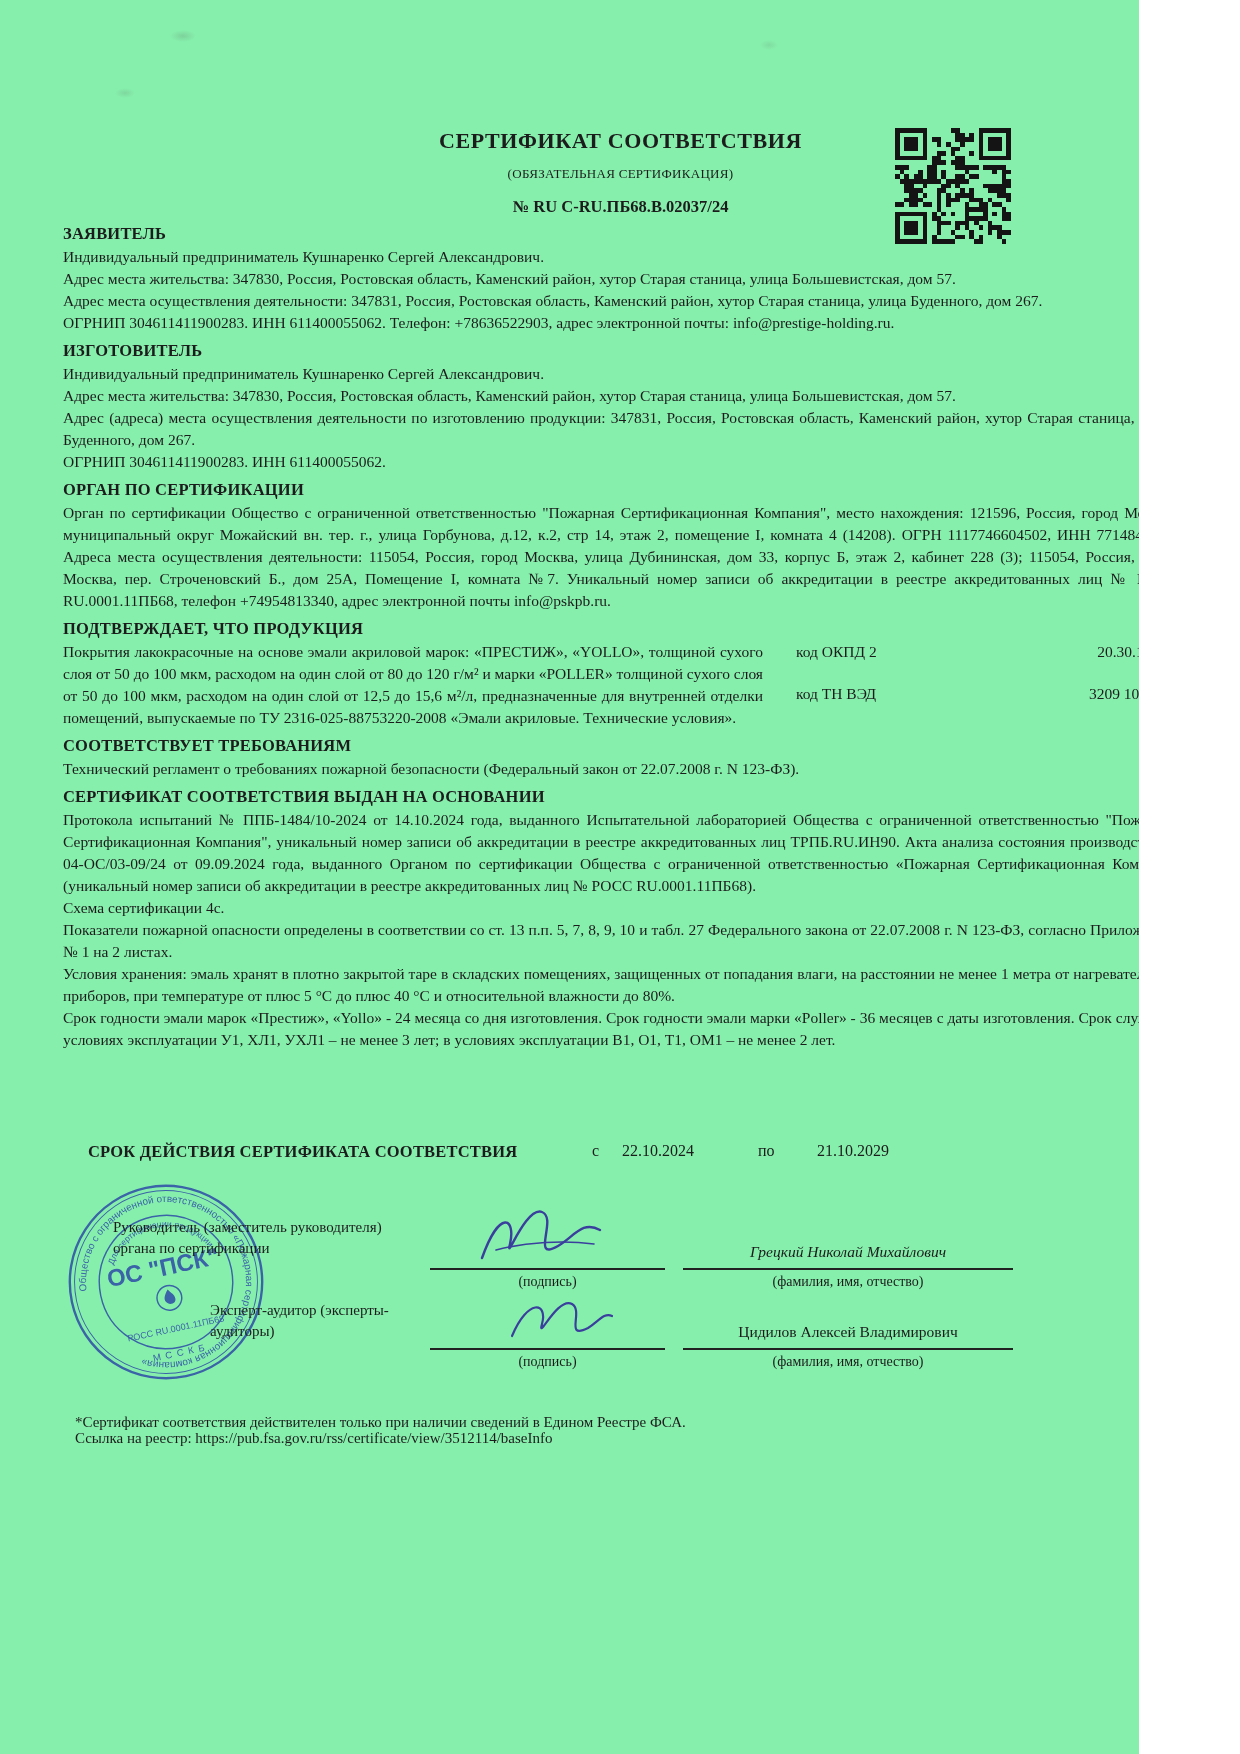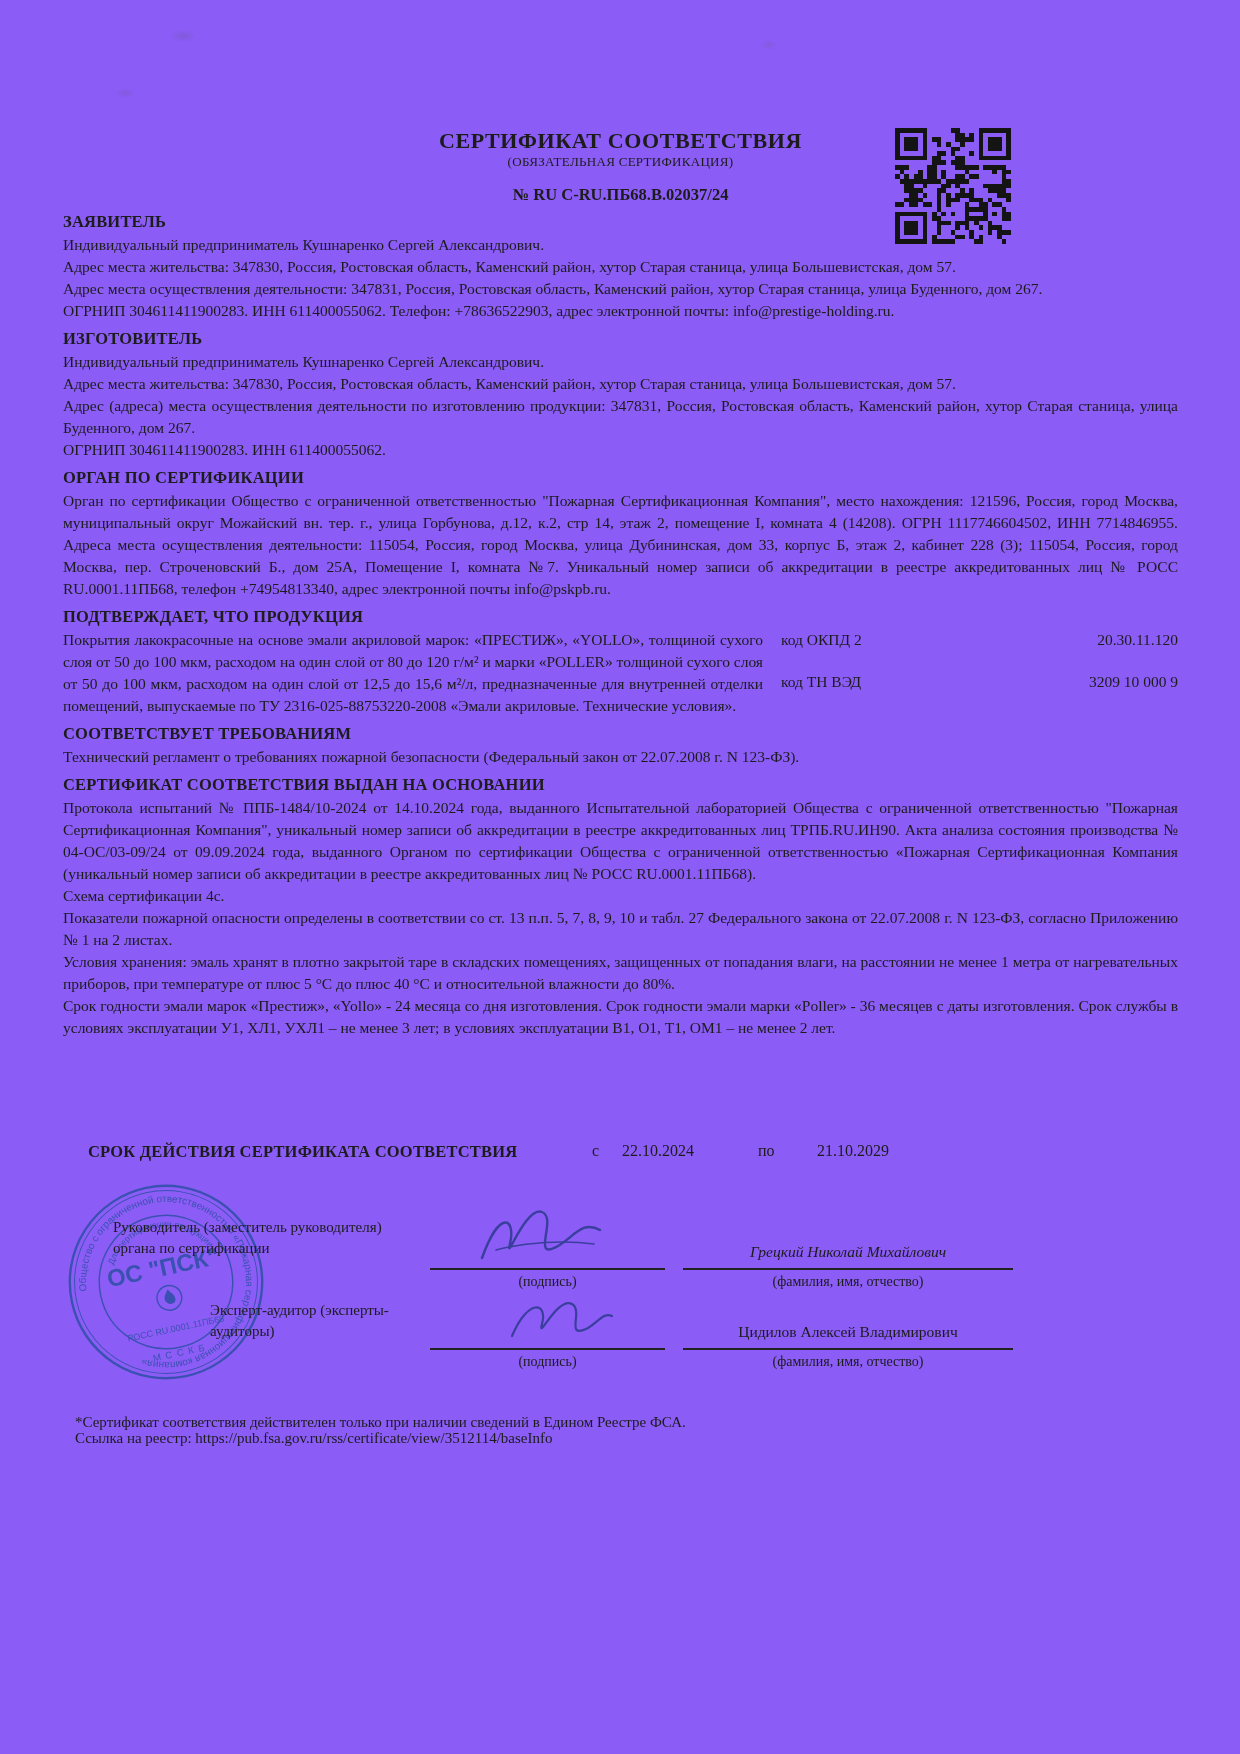--- a/index.html
+++ b/index.html
@@ -1,35 +1,35 @@
 <!DOCTYPE html>
 <html><head>
 <meta charset="utf-8">
 <style>
   html,body{margin:0;padding:0;background:#ffffff;}
   .page{
     position:relative;
-    width:1240px;height:1754px;
-    background:#8b5cf6;
+    width:1139px;height:1754px;
+    background:#86efac;
     font-family:"Liberation Serif", serif;
     color:#1c1c1c;
     overflow:hidden;
   }
   .content{position:absolute;left:63px;top:128px;width:1115px;}
   .header{text-align:center;width:990px;margin:0 auto 6px auto;}
   .title{font-size:22px;font-weight:bold;letter-spacing:.6px;}
-  .subtitle{font-size:13px;margin-top:0;letter-spacing:.3px;}
+  .subtitle{font-size:13px;margin-top:12px;letter-spacing:.3px;}
   .cert-no{font-size:16.5px;font-weight:bold;margin-top:15px;}
   section{margin:0;}
   h2{font-size:16.5px;font-weight:bold;margin:7px 0 2px 0;letter-spacing:.2px;}
   p.body{font-size:15.5px;line-height:1.42;margin:0;text-align:justify;}
   p.plain{font-size:15.5px;line-height:1.42;margin:0;}
   .product-row{display:flex;gap:18px;}
   .product-text{width:700px;}
-  .product-codes{flex:1;font-size:15.5px;padding-top:2px;}
+  .product-codes{flex:1;font-size:15.5px;padding-top:2px;margin-left:15px;}
   .code-row{display:flex;justify-content:space-between;margin-bottom:24px;}
   .qr{position:absolute;left:895px;top:128px;width:116px;height:116px;}
   .validity-label{position:absolute;left:88px;top:1142px;font-size:16.5px;font-weight:bold;letter-spacing:.2px;}
   .validity-item{position:absolute;top:1142px;font-size:16px;}
   .stamp{position:absolute;left:66px;top:1182px;width:200px;height:200px;transform:rotate(-12deg);opacity:.88;}
   .sig-role{position:absolute;font-size:15px;line-height:1.4;color:#1c1c1c;}
   .sig-svg{position:absolute;}
   .line{position:absolute;border-bottom:2px solid #222;height:0;}
   .caption{position:absolute;font-size:14px;text-align:center;}
   .name{position:absolute;font-size:15.5px;text-align:center;}

